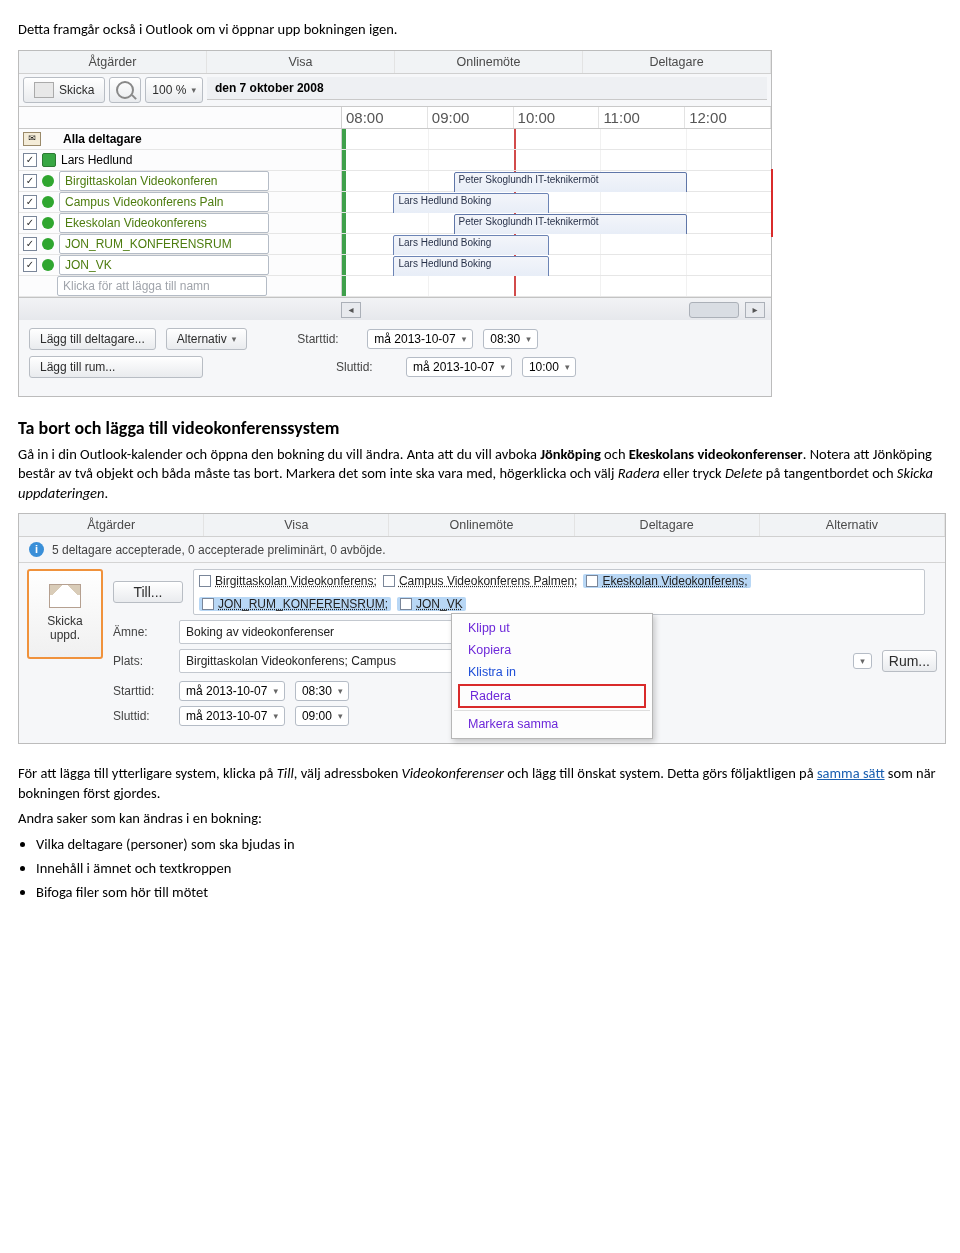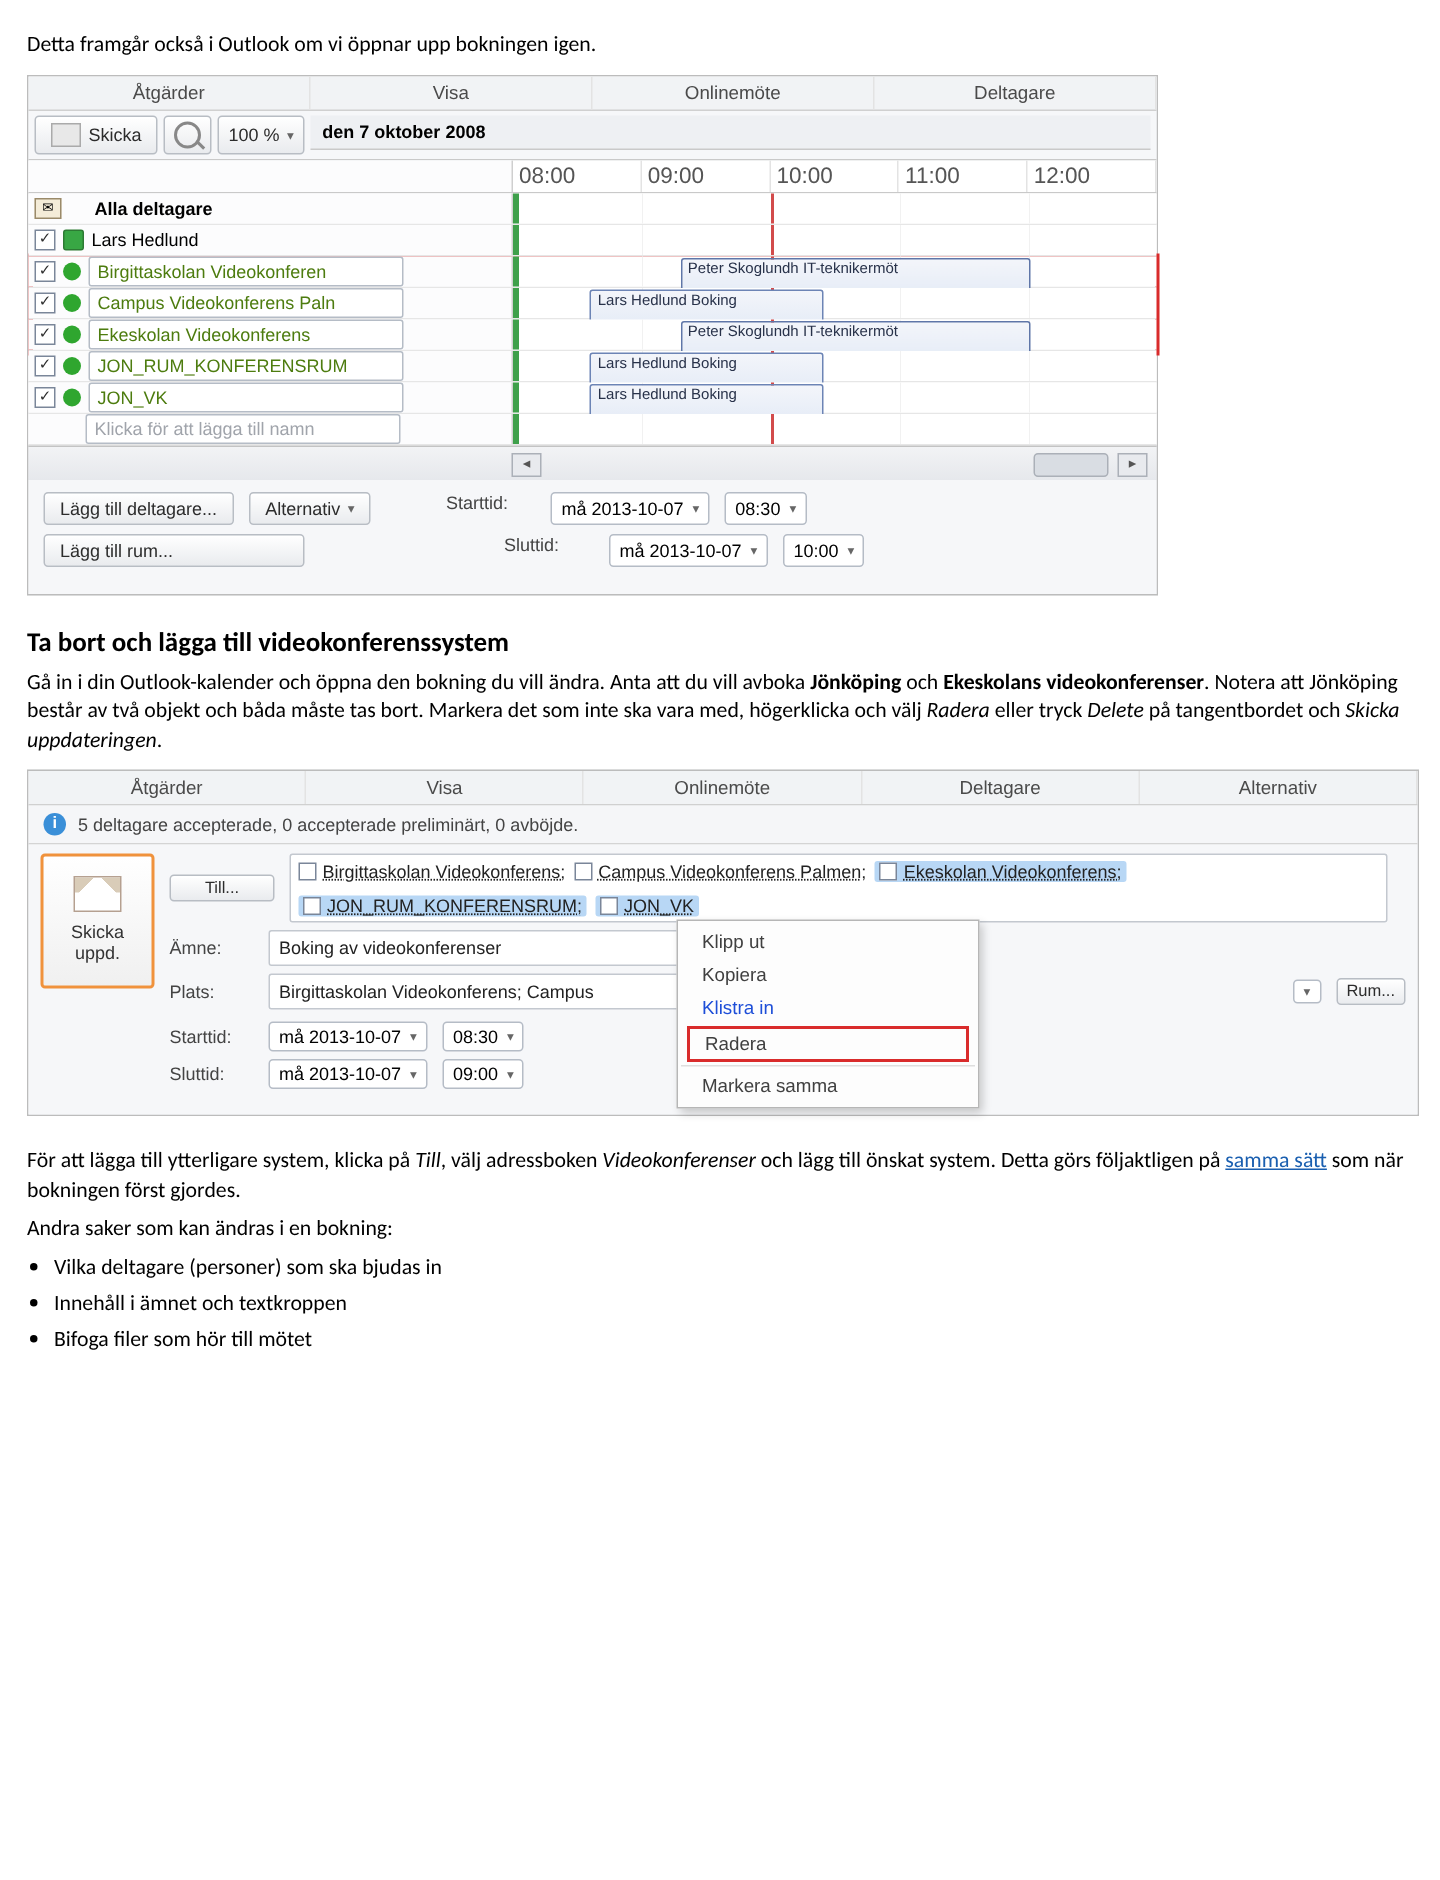--- a/index.html
+++ b/index.html
@@ -56,21 +56,21 @@
     align-items: center;
     gap: 5px;
     border: 1px solid #b8bdc4;
     background: linear-gradient(#ffffff,#e9ebee);
     border-radius: 3px;
     padding: 3px 10px;
     font-size: 12px;
     color: #2c2c2c;
     box-shadow: 0 1px 0 #fff inset;
   }
-  .btn.small { padding: 2px 6px; font-size: 11px; }
+  .btn.small { padding: 2px 6px; font-size: 14px; }
   .btn.narrow { padding: 3px 6px; }
   .icon-box {
     width: 18px; height: 14px;
     background: #e8e8e8;
     border: 1px solid #aaa;
     display: inline-block;
   }
   .mag {
     width: 14px;height:14px;border:2px solid #888;border-radius:50%;position:relative;display:inline-block;
   }
@@ -181,21 +181,21 @@
     background:#d9dde3; border:1px solid #abb0b8; border-radius:3px;
   }
   .scrollstub .arrow {
     position:absolute; top:4px; width:18px; height:14px; border:1px solid #abb0b8;
     background:#e8eaee; text-align:center; font-size:10px; line-height:14px; color:#555;
   }
   .lowerform1 {
     padding: 8px 10px 12px 10px;
     background: #f6f7f9;
   }
-  .formrow { display:flex; gap:10px; margin-bottom:6px; }
+  .formrow { display:flex; align-items:center; gap:10px; margin-bottom:6px; }
   .dd {
     border:1px solid #b5bcc6; background:#fff; padding:2px 6px; font-size:12px;
     display:inline-flex; align-items:center; gap:6px; border-radius:3px;
   }
   .dd .tri { font-size:9px; color:#666; }
   .lbl { color:#444; font-size:12px; min-width:60px; }
 
   
   .ss2 { width: 926px; }
   .tabs2 {
@@ -271,21 +271,21 @@
     top: 50px; left: 432px;
     width: 196px;
     background:#fdfdfd;
     border:1px solid #b6b6b6;
     box-shadow: 2px 3px 6px rgba(0,0,0,0.2);
     font-size:12.5px;
     padding: 3px 2px;
   }
   .contextmenu .mi {
     padding: 4px 14px;
-    color:#404040;
+    color:#6d28d9;
   }
   .contextmenu .mi.disabled { color:#1d4ed8; }
   .contextmenu .mi.sep { border-top:1px solid #dedede; margin-top:2px; padding-top:6px;}
   .contextmenu .mi.hl {
     border:2px solid #d92b2b;
     margin: 1px 4px;
     padding: 3px 10px;
   }
   ul.bullets { margin: 4px 0 0 18px; padding: 0; }
   ul.bullets li { margin: 6px 0; }

